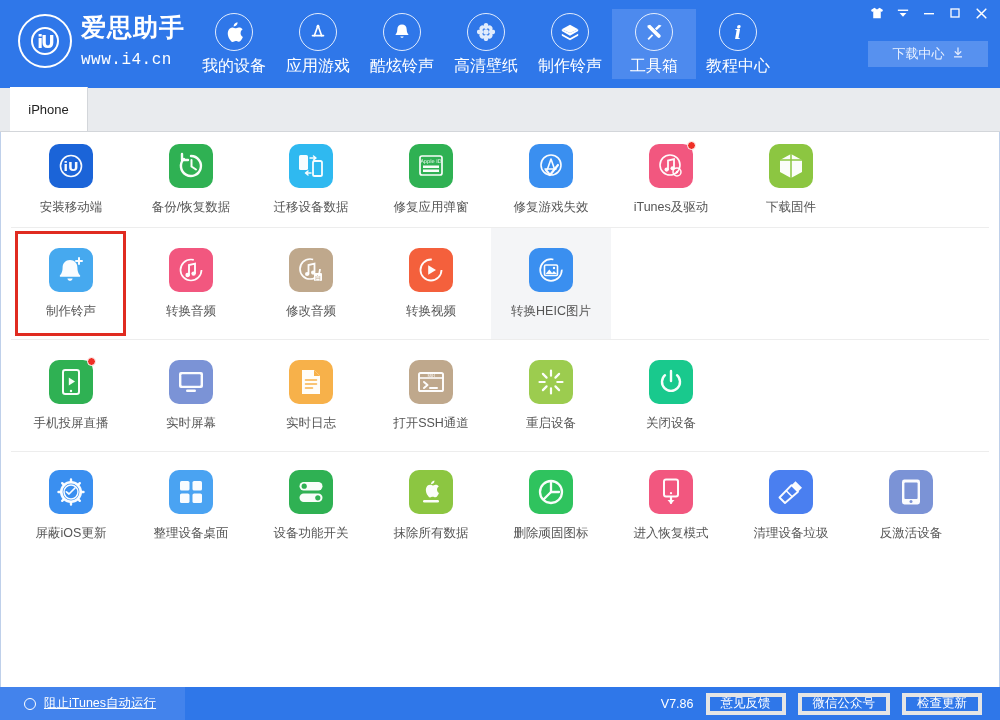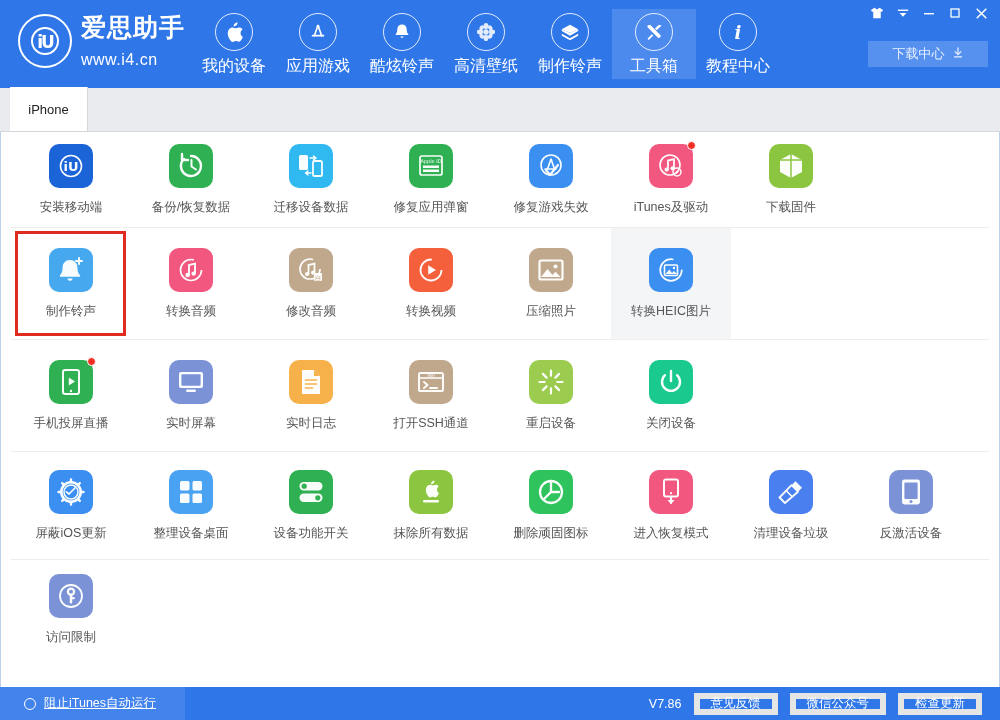--- a/index.html
+++ b/index.html
@@ -34,21 +34,21 @@
     color: #ffffff;
     font-size: 27px; font-weight: bold;
     font-family: "DejaVu Sans", sans-serif;
     letter-spacing: -2px;
   }
   .brand-text { display: flex; flex-direction: column; line-height: 1; }
   .brand-name {
     color: #ffffff; font-size: 25px; font-weight: bold; letter-spacing: 1px;
     margin-bottom: 12px;
   }
-  .brand-url { color: #ffffff; font-size: 16px; letter-spacing: 0.5px; }
+  .brand-url { color: #ffffff; font-size: 16px; letter-spacing: 0.5px; font-family: Liberation Mono, monospace; }
 
   .nav {
     position: absolute; left: 192px; top: 9px;
     display: flex; height: 70px;
   }
   .nav-item {
     width: 84px; height: 70px;
     display: flex; flex-direction: column; align-items: center;
     justify-content: flex-start;
     padding-top: 4px;
@@ -182,21 +182,21 @@
     text-decoration: underline;
   }
   .status-right {
     margin-left: auto;
     display: flex; align-items: center; gap: 12px;
     padding-right: 18px;
   }
   .version { color: #ffffff; font-size: 12.5px; }
   .sbtn {
     height: 22px; padding: 0 11px;
-    border: 6px solid #e5e5e5;
+    border: 4px solid #e5e5e5;
     color: #ffffff; font-size: 12.5px;
     display: flex; align-items: center; justify-content: center;
     cursor: pointer;
     text-align: center;
   }
 </style>
 </head>
 <body>
 
 <div id="app">
@@ -463,30 +463,20 @@
         </div>
         <div class="cell">
           <div class="tile" style="background: rgb(244, 96, 60);">
             <svg width="30" height="30" viewBox="0 0 30 30">
               <circle cx="15" cy="15" r="10.5" fill="none" stroke="rgba(255,255,255,0.97)" stroke-width="1.8" stroke-dasharray="50 16"></circle>
               <path d="M12.2 10.2 20 15l-7.8 4.8z" fill="rgba(255,255,255,0.97)"></path>
             </svg>
           </div>
           <div class="cell-label">转换视频</div>
         </div>
-        <div class="cell">
-          <div class="tile" style="background: rgb(191, 168, 140);">
-            <svg width="30" height="30" viewBox="0 0 30 30">
-              <rect x="3.5" y="5.5" width="23" height="19" rx="1.6" fill="none" stroke="rgba(255,255,255,0.97)" stroke-width="2.2"></rect>
-              <circle cx="19.5" cy="11.5" r="2.1" fill="rgba(255,255,255,0.97)"></circle>
-              <path d="M5 22l6.5-8 5 6 3-3.2 5 5.2z" fill="rgba(255,255,255,0.97)"></path>
-            </svg>
-          </div>
-          <div class="cell-label">压缩照片</div>
-        </div>
         <div class="cell hover">
           <div class="tile" style="background: rgb(58, 143, 240);">
             <svg width="30" height="30" viewBox="0 0 30 30">
               <circle cx="15" cy="15" r="10.8" fill="none" stroke="rgba(255,255,255,0.97)" stroke-width="1.7" stroke-dasharray="53 14"></circle>
               <rect x="8.5" y="10" width="13" height="10.5" rx="1.2" fill="none" stroke="rgba(255,255,255,0.97)" stroke-width="1.6"></rect>
               <circle cx="18" cy="13" r="1.2" fill="rgba(255,255,255,0.97)"></circle>
               <path d="M9.5 19l3.8-4.4 2.8 3.3 1.8-1.9 3.1 3z" fill="rgba(255,255,255,0.97)"></path>
             </svg>
           </div>
           <div class="cell-label">转换HEIC图片</div>
@@ -640,33 +630,20 @@
           <div class="tile" style="background: rgb(123, 147, 214);">
             <svg width="30" height="30" viewBox="0 0 30 30">
               <rect x="6" y="2.5" width="18" height="25" rx="2.4" fill="rgba(255,255,255,0.97)"></rect>
               <rect x="8.4" y="5.6" width="13.2" height="16.5" rx="1" fill="#7b93d6"></rect>
               <circle cx="15" cy="24.6" r="1.5" fill="#7b93d6"></circle>
             </svg>
           </div>
           <div class="cell-label">反激活设备</div>
         </div>
       </div>
-      <div class="row r5">
-        <div class="cell">
-          <div class="tile" style="background: rgb(123, 147, 214);">
-            <svg width="30" height="30" viewBox="0 0 30 30">
-              <circle cx="15" cy="15" r="11" fill="none" stroke="rgba(255,255,255,0.97)" stroke-width="1.8"></circle>
-              <circle cx="15" cy="10.7" r="3.1" fill="none" stroke="rgba(255,255,255,0.97)" stroke-width="2.2"></circle>
-              <path d="M15 13.8v7.4" stroke="rgba(255,255,255,0.97)" stroke-width="2.4" stroke-linecap="round"></path>
-              <path d="M15 17.2h2.8" stroke="rgba(255,255,255,0.97)" stroke-width="2.2" stroke-linecap="round"></path>
-            </svg>
-          </div>
-          <div class="cell-label">访问限制</div>
-        </div>
-      </div>
     </div>
 
   <div class="statusbar">
     <div class="status-left">
       <span class="status-radio"></span>
       <span class="status-left-text">阻止iTunes自动运行</span>
     </div>
     <div class="status-right">
       <span class="version">V7.86</span>
       <div class="sbtn">

